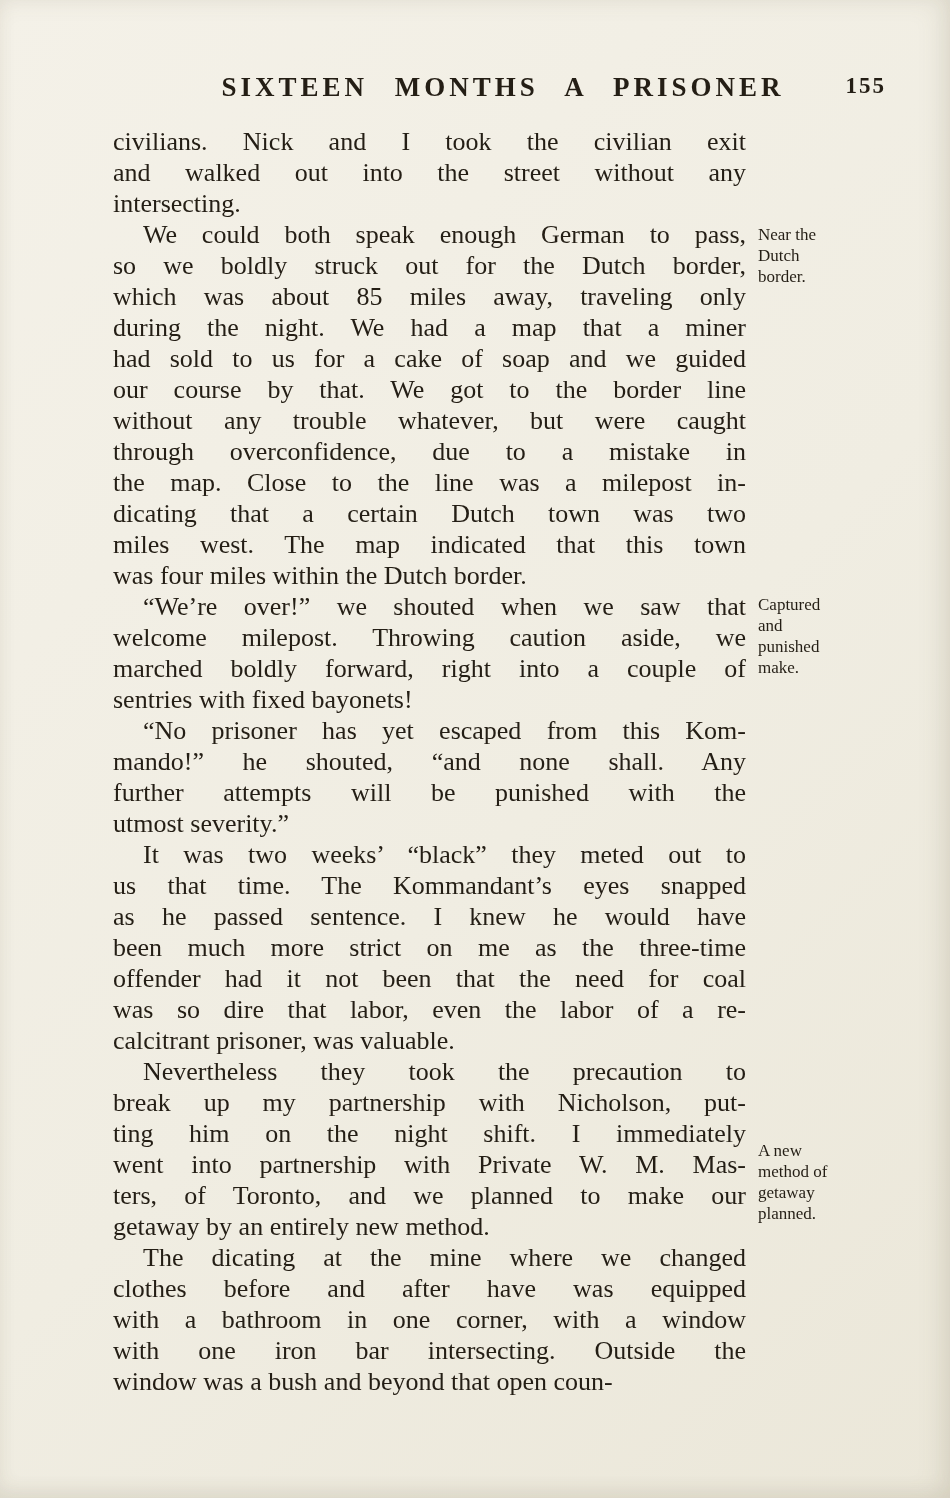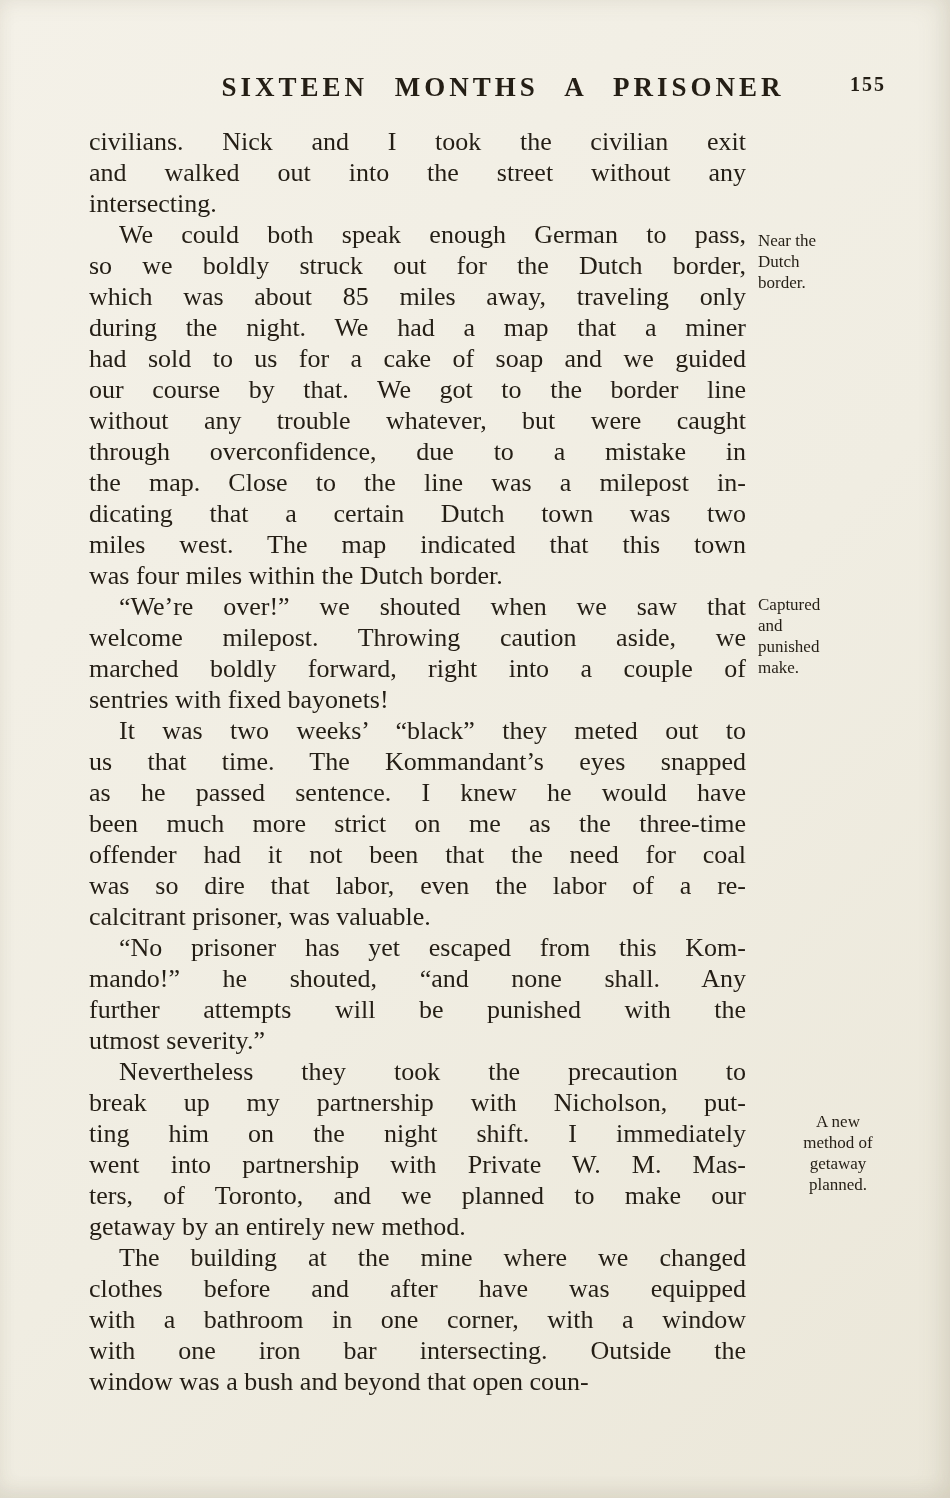--- a/index.html
+++ b/index.html
@@ -34,40 +34,41 @@
     text-align: center;
     font-size: 27px;
     font-weight: bold;
     letter-spacing: 4px;
     word-spacing: 16px;
   }
   .page-number {
     position: absolute;
     right: 92px;
     top: 1px;
-    font-size: 20px;
+    font-size: 23px;
     font-weight: bold;
     letter-spacing: 2px;
   }
   .text-column {
     position: absolute;
     left: 89px;
     top: 126px;
     width: 657px;
   }
   .paragraph {
     position: relative;
   }
   .line {
     font-size: 26px;
     line-height: 31px;
     height: 31px;
     white-space: nowrap;
     text-align: justify;
     text-align-last: justify;
+    margin-left: 24px;
   }
   .line.last {
     text-align: left;
     text-align-last: left;
   }
   .line.indent {
     padding-left: 30px;
   }
   .sidenote {
     position: absolute;
@@ -101,68 +102,68 @@
         <div class="line">which was about 85 miles away, traveling only</div>
         <div class="line">during the night.  We had a map that a miner</div>
         <div class="line">had sold to us for a cake of soap and we guided</div>
         <div class="line">our course by that.  We got to the border line</div>
         <div class="line">without any trouble whatever, but were caught</div>
         <div class="line">through overconfidence, due to a mistake in</div>
         <div class="line">the map.  Close to the line was a milepost in-</div>
         <div class="line">dicating that a certain Dutch town was two</div>
         <div class="line">miles west.  The map indicated that this town</div>
         <div class="line last">was four miles within the Dutch border.</div>
-        <div class="sidenote" style="top: 11px;">
+        <div class="sidenote" style="top: 5px;">
           <div class="sn-line">Near the</div>
           <div class="sn-line">Dutch</div>
           <div class="sn-line">border.</div>
         </div>
       </div>
       <div class="paragraph">
         <div class="line indent">“We’re over!” we shouted when we saw that</div>
         <div class="line">welcome milepost.  Throwing caution aside, we</div>
         <div class="line">marched boldly forward, right into a couple of</div>
         <div class="line last">sentries with fixed bayonets!</div>
         <div class="sidenote" style="top: 3px;">
           <div class="sn-line">Captured</div>
           <div class="sn-line">and</div>
           <div class="sn-line">punished</div>
           <div class="sn-line">make.</div>
         </div>
       </div>
       <div class="paragraph">
+        <div class="line indent">“No prisoner has yet escaped from this Kom-</div>
+        <div class="line">mando!” he shouted, “and none shall.  Any</div>
+        <div class="line">further attempts will be punished with the</div>
+        <div class="line last">utmost severity.”</div>
+      </div>
+      <div class="paragraph">
         <div class="line indent">It was two weeks’ “black” they meted out to</div>
         <div class="line">us that time.  The Kommandant’s eyes snapped</div>
         <div class="line">as he passed sentence.  I knew he would have</div>
         <div class="line">been much more strict on me as the three-time</div>
         <div class="line">offender had it not been that the need for coal</div>
         <div class="line">was so dire that labor, even the labor of a re-</div>
         <div class="line last">calcitrant prisoner, was valuable.</div>
       </div>
       <div class="paragraph">
-        <div class="line indent">“No prisoner has yet escaped from this Kom-</div>
-        <div class="line">mando!” he shouted, “and none shall.  Any</div>
-        <div class="line">further attempts will be punished with the</div>
-        <div class="line last">utmost severity.”</div>
-      </div>
-      <div class="paragraph">
         <div class="line indent">Nevertheless they took the precaution to</div>
         <div class="line">break up my partnership with Nicholson, put-</div>
         <div class="line">ting him on the night shift.  I immediately</div>
         <div class="line">went into partnership with Private W. M. Mas-</div>
         <div class="line">ters, of Toronto, and we planned to make our</div>
         <div class="line last">getaway by an entirely new method.</div>
-        <div class="sidenote" style="top: 55px; text-align: center;">
+        <div class="sidenote" style="top: 84px;">
           <div class="sn-line">A new</div>
           <div class="sn-line">method of</div>
           <div class="sn-line">getaway</div>
           <div class="sn-line">planned.</div>
         </div>
       </div>
       <div class="paragraph">
-        <div class="line indent">The building at the mine where we changed</div>
+        <div class="line indent">The dicating at the mine where we changed</div>
         <div class="line">clothes before and after have was equipped</div>
         <div class="line">with a bathroom in one corner, with a window</div>
         <div class="line">with one iron bar intersecting.  Outside the</div>
         <div class="line last">window was a bush and beyond that open coun-</div>
       </div>
     </div>
 </div>
 
 </body></html>

